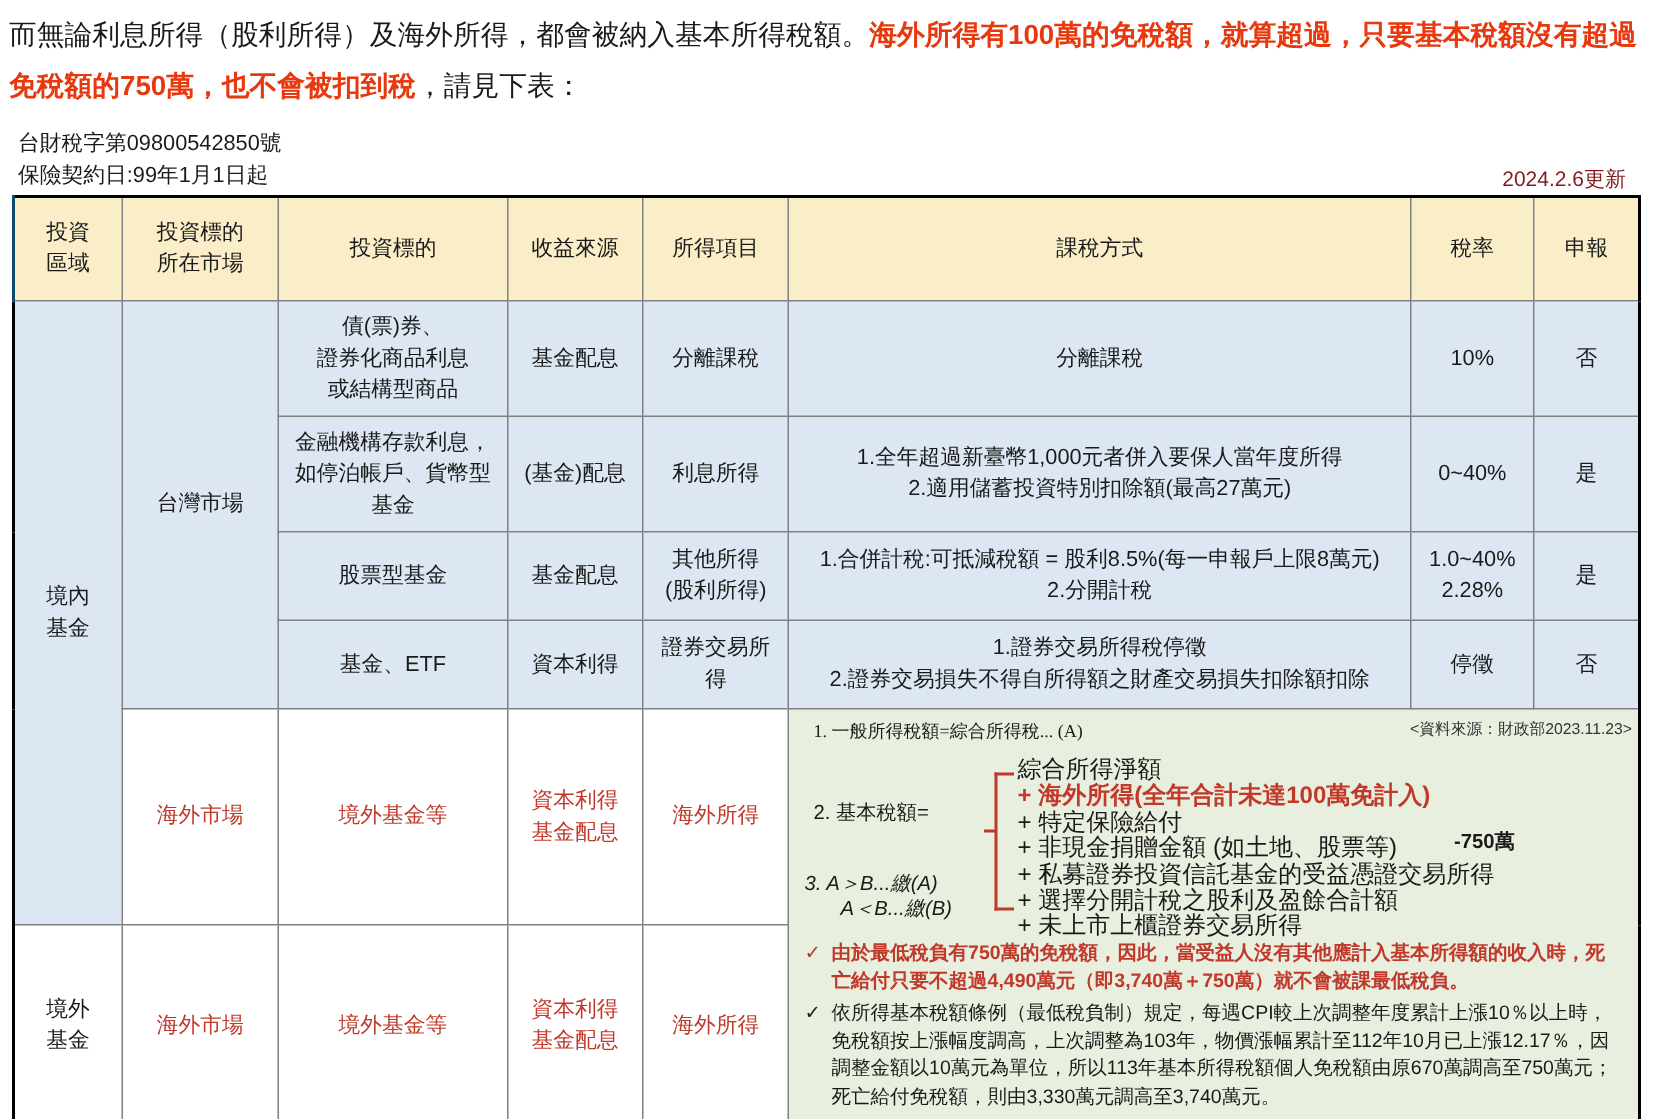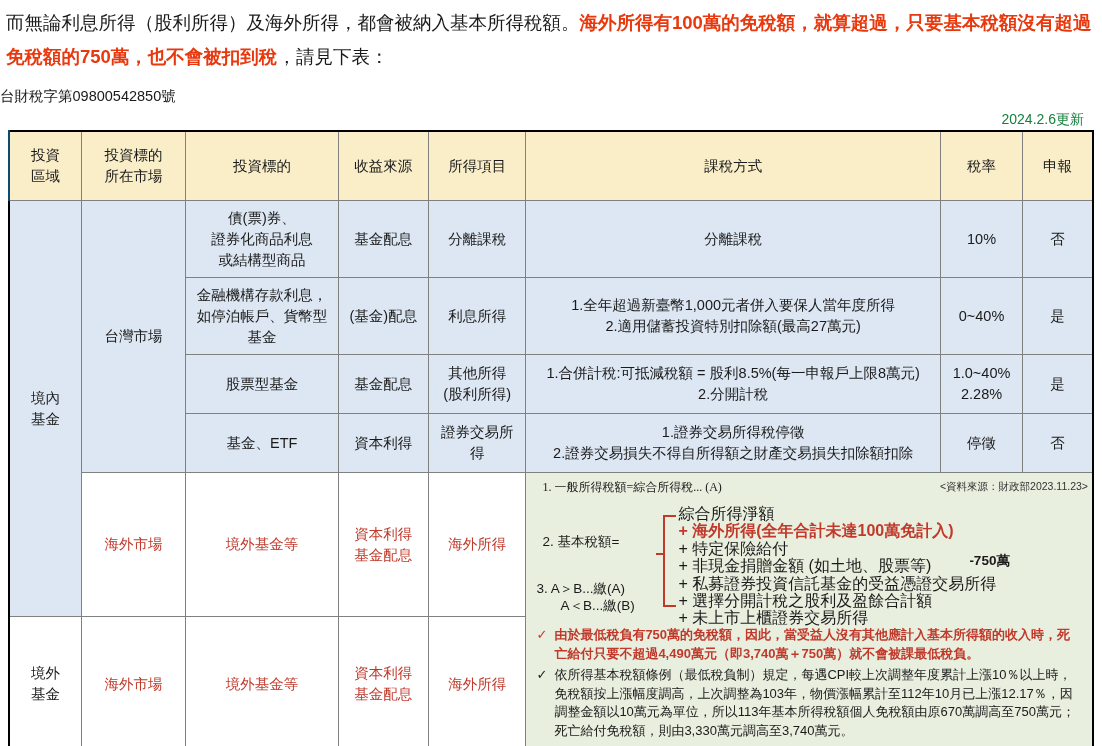--- a/index.html
+++ b/index.html
@@ -18,25 +18,25 @@
     font-size:18.5px;
     line-height:34px;
     font-weight:bold;
     letter-spacing:0px;
   }
   .intro .plain{color:#1a1a1a;font-weight:normal;}
   .intro .hi{color:#e8380d;font-weight:bold;}
   .intro .tail{color:#1a1a1a;font-weight:normal;}
 
   
-  .capwrap{position:relative;margin-top:12px;padding-left:0;height:44px;}
+  .capwrap{position:relative;margin-top:12px;padding-left:12px;height:44px;}
   .capline{font-size:14.5px;line-height:21px;color:#1a1a1a;}
   .updated{
     position:absolute;right:18px;bottom:1px;
-    font-size:14px;color:#15803d;margin-top:18px;
+    font-size:14px;color:#7f1d1d;margin-top:18px;
   }
 
   
   table.tax{
     border-collapse:collapse;
     width:1086px;
     margin-left:8px;
     table-layout:fixed;
   }
   table.tax td,table.tax th{
@@ -102,21 +102,21 @@
   .brk-mid{
     position:absolute;left:124px;top:48px;width:8px;height:0;
     border-top:2px solid #c0392b;
   }
   .minus750{
     position:absolute;left:437px;top:45px;
     font-size:13.5px;font-weight:bold;white-space:nowrap;
   }
   .ln3{
     position:absolute;left:10px;top:107px;
-    font-size:13.5px;line-height:17px;
+    font-size:13.5px;line-height:17px;font-style:italic;
   }
   .ln3 .sub{display:block;padding-left:24px;}
 
   
   .notecell{padding:6px 10px 8px 8px;}
   .note{
     position:relative;padding-left:20px;
     font-size:13px;line-height:18.6px;margin-bottom:3px;
   }
   .note .tick{position:absolute;left:2px;top:0;}
@@ -127,20 +127,21 @@
 <body>
 
 <div class="page">
 
   <div class="intro">
     <span class="plain">而無論利息所得（股利所得）及海外所得，都會被納入基本所得稅額。</span><span class="hi">海外所得有100萬的免稅額，就算超過，只要</span><span class="hi">基本稅額沒有超過免稅額的750萬，也不會被扣到稅</span><span class="tail">，請見下表：</span>
   </div>
 
   <div class="capwrap">
     <div class="capline">台財稅字第09800542850號</div>
+    <div class="capline">保險契約日:99年1月1日起</div>
     <div class="updated">2024.2.6更新</div>
   </div>
 
   <table class="tax">
     <colgroup>
       <col style="width:72px">
       <col style="width:104px">
       <col style="width:152px">
       <col style="width:90px">
       <col style="width:97px">

